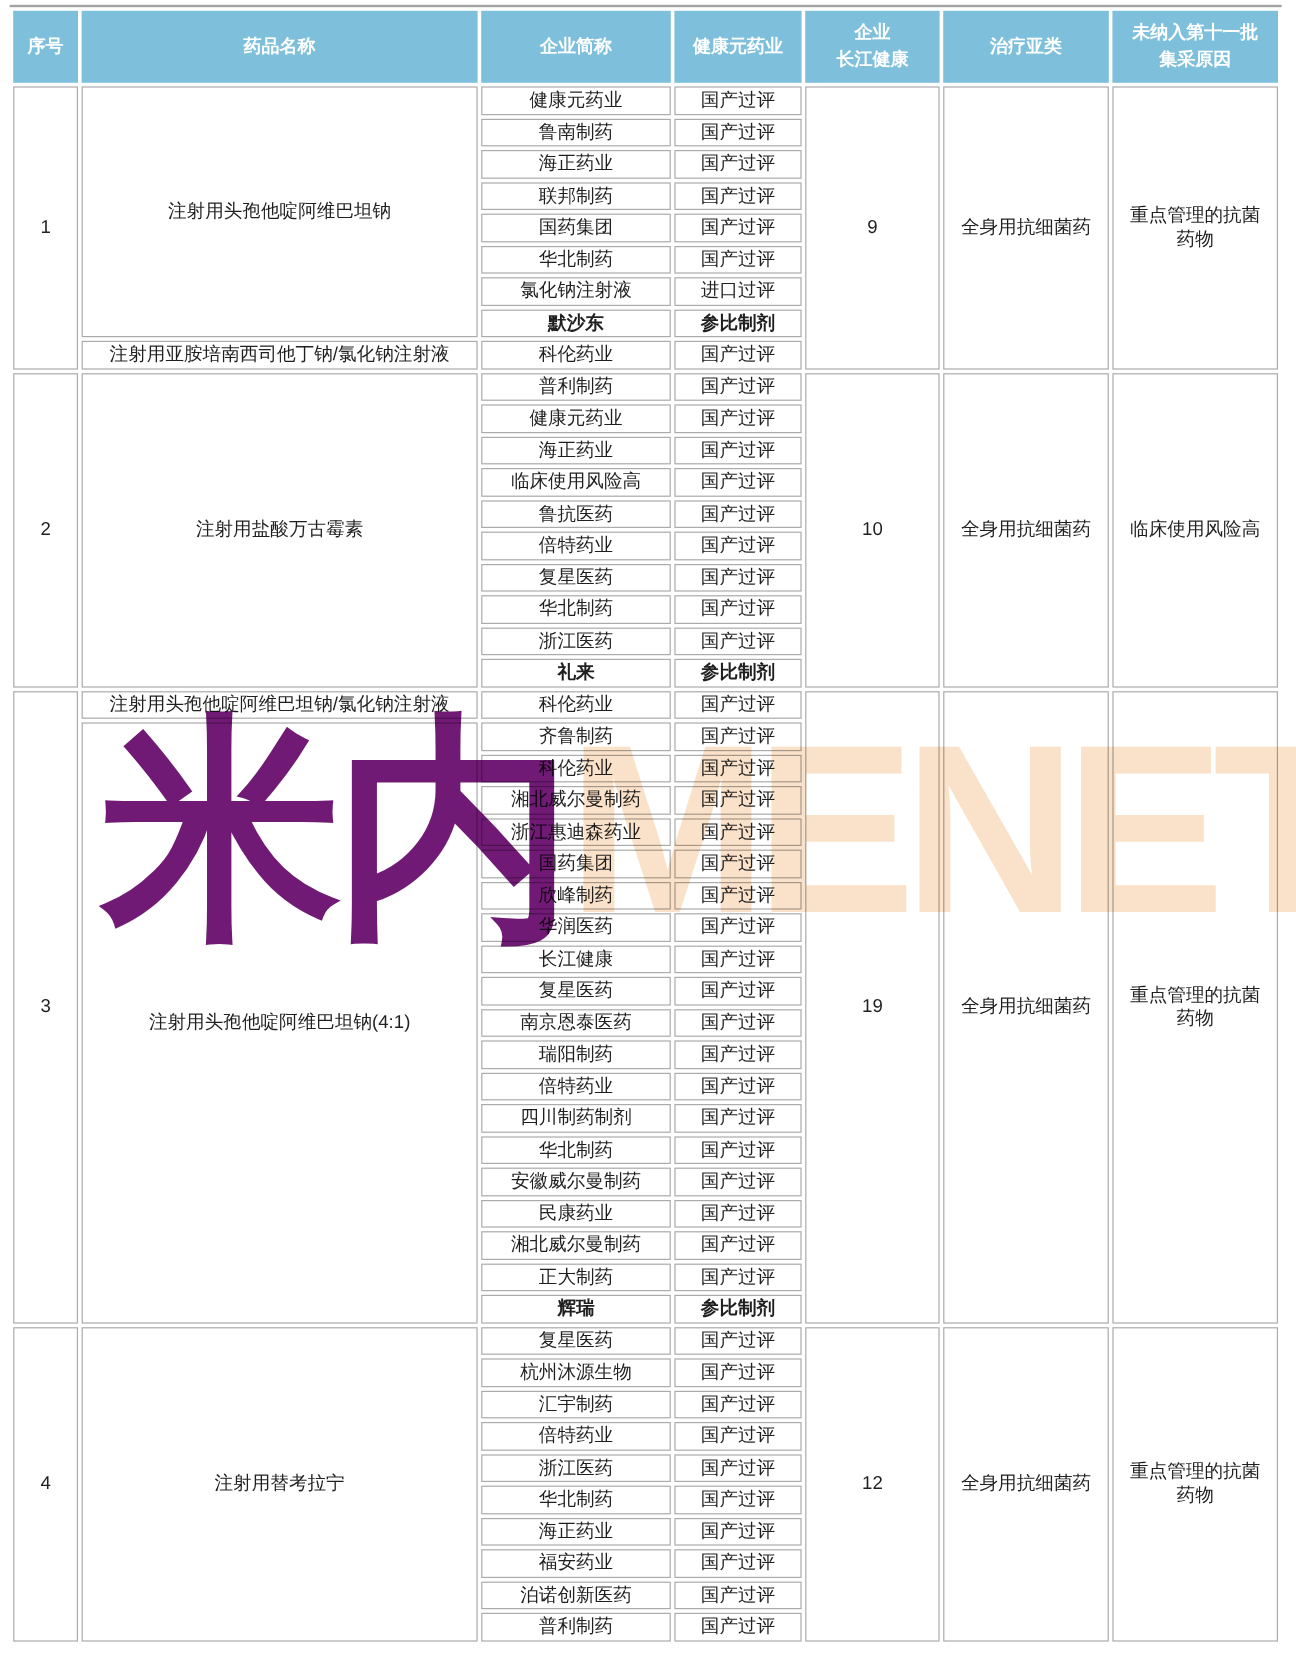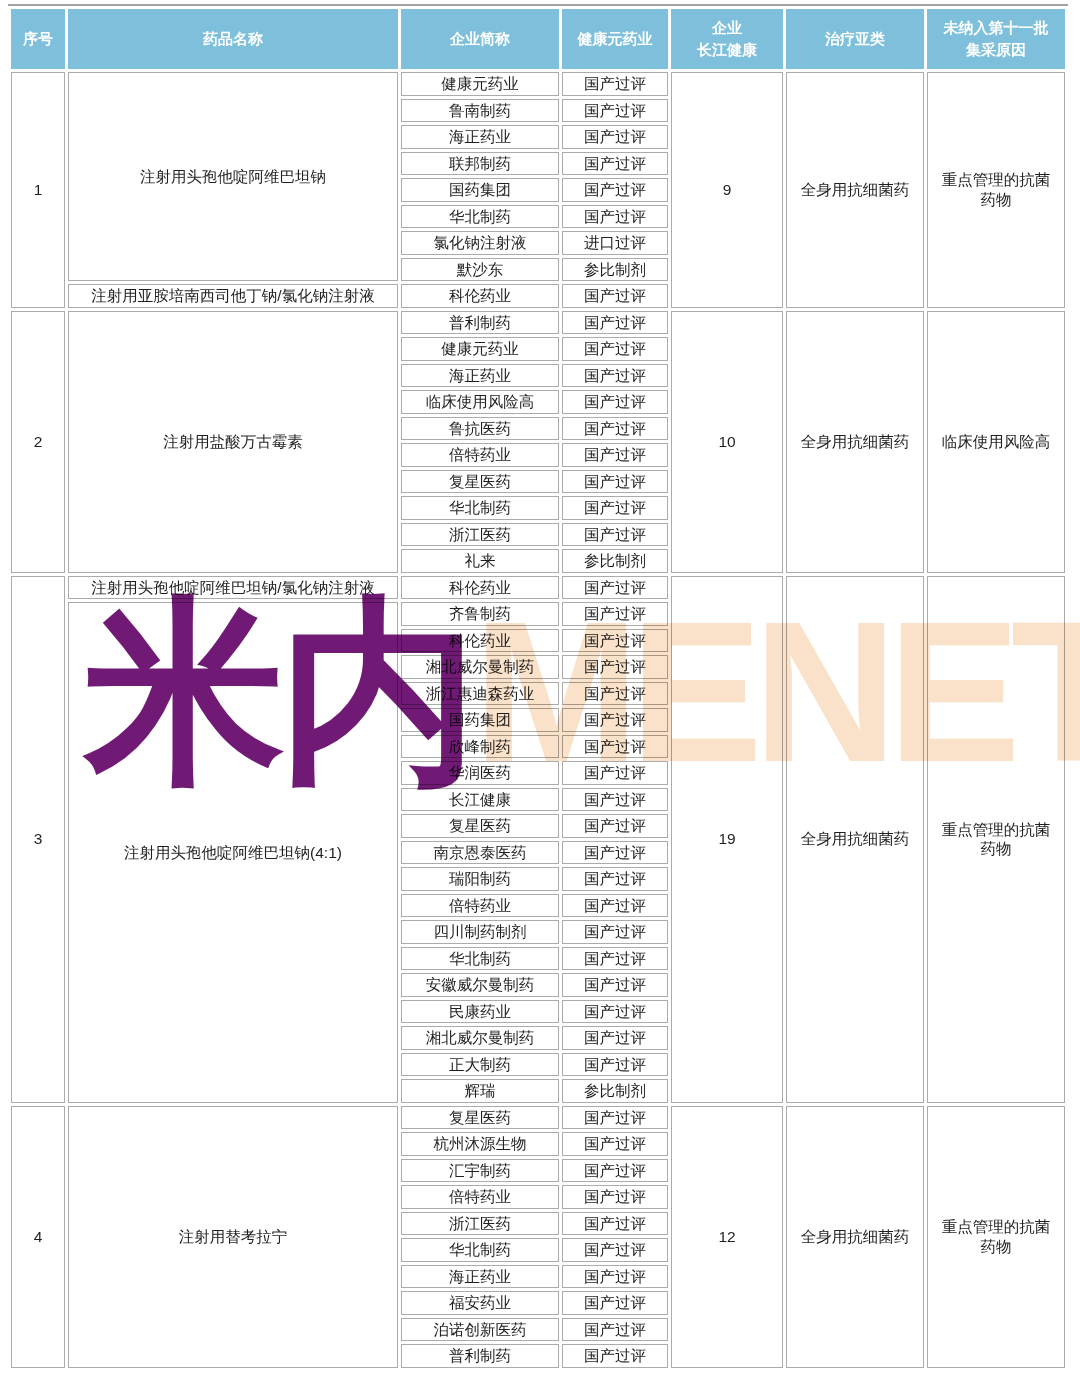--- a/index.html
+++ b/index.html
@@ -18,21 +18,21 @@
     text-align:center;vertical-align:middle;height:60px;
     white-space:pre-line;line-height:1.45;padding:0 2px;border:0;
   }
   td{
     border:1px solid #ababab;background:#ffffff00;
     text-align:center;vertical-align:middle;
     font-size:15.5px;color:#1f1f1f;height:21.5px;line-height:1.25;
     padding:0 2px;white-space:nowrap;overflow:hidden;
   }
   td.wrap{white-space:pre-line;}
-  td.bold{font-weight:normal;}
+  td.bold{font-weight:bold;}
   .watermark{
     position:absolute;left:85px;top:592px;z-index:5;
     font-size:200px;font-weight:bold;line-height:1;white-space:nowrap;
     pointer-events:none;mix-blend-mode:multiply;
     font-family:"Liberation Sans","DejaVu Sans",sans-serif;
   }
   .watermark .cn{color:#701a75;letter-spacing:-6px;}
   .watermark .en{color:#fae2ca;letter-spacing:-10px;}
 </style>
 </head>

